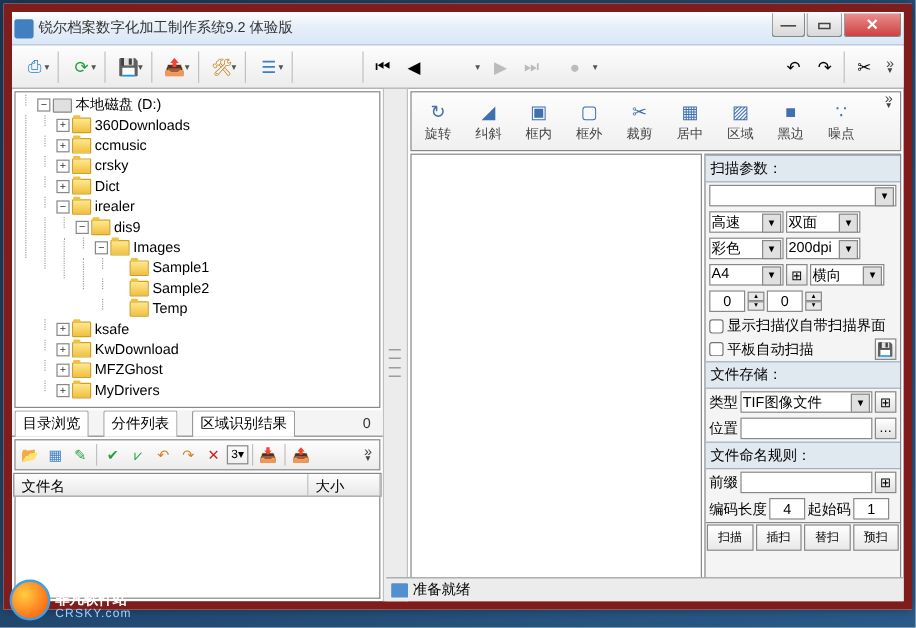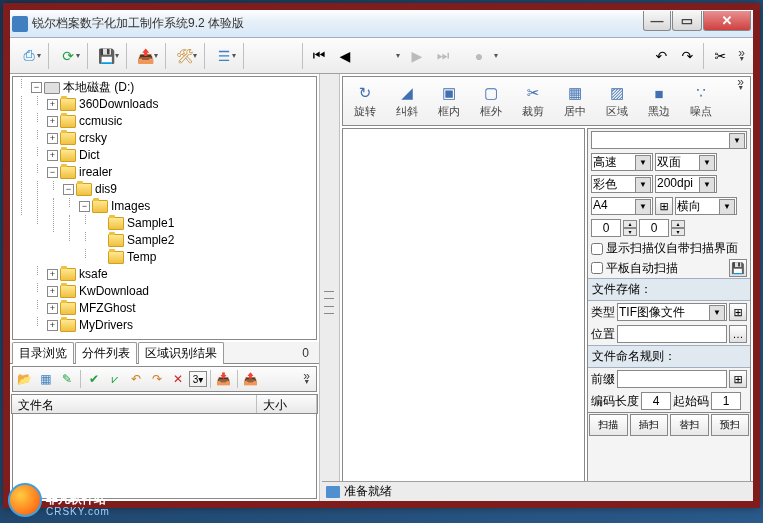--- a/index.html
+++ b/index.html
@@ -22,21 +22,21 @@
 .left-pane{width:310px;display:flex;flex-direction:column;border-right:1px solid #c0c0c0}
 .tree-wrap{flex:0 0 264px;overflow:auto;border:1px solid #888;margin:2px;background:#fff;padding:2px}
 .tree ul{list-style:none;padding-left:16px}
 .tree li{white-space:nowrap;line-height:17px;display:flex;align-items:center;position:relative}
 .tree li::before{content:"";position:absolute;left:-10px;top:0;bottom:50%;border-left:1px dotted #a0a0a0}
 .tree .tog{width:11px;height:11px;border:1px solid #888;background:#fff;display:inline-flex;align-items:center;justify-content:center;font-size:9px;line-height:1;color:#333;margin-right:2px;cursor:pointer}
 .tree .sp{width:13px;display:inline-block}
 .folder{width:16px;height:13px;background:linear-gradient(#ffe890,#f0c040);border:1px solid #d0a020;border-radius:1px;margin-right:3px;display:inline-block;position:relative}
 .folder::before{content:"";position:absolute;top:-3px;left:0;width:6px;height:3px;background:#f0c040;border-radius:1px 1px 0 0}
 .drive{width:16px;height:12px;background:#e0e0e0;border:1px solid #888;border-radius:1px;margin-right:3px;display:inline-block}
-.tabs-row{display:flex;align-items:center;border-bottom:1px solid #888;padding:0 2px;height:22px;gap:1px;background:#f4f4f4}
+.tabs-row{display:flex;align-items:center;border-bottom:1px solid #888;padding:0 2px;height:22px;gap:12px;background:#f4f4f4}
 .tab{padding:2px 6px;border:1px solid #999;border-bottom:none;background:#fff;border-radius:2px 2px 0 0;font-size:12px;cursor:pointer}
 .tab.active{background:#fff;font-weight:normal}
 .count{margin-left:auto;padding:0 8px;color:#333}
 .mini-toolbar{height:26px;border:1px solid #888;margin:2px;background:linear-gradient(#fdfdfd,#ececec);display:flex;align-items:center;padding:1px 2px;gap:1px}
 .mtbtn{width:20px;height:20px;display:flex;align-items:center;justify-content:center;border:1px solid transparent;font-size:12px}
 .list-header{display:flex;border:1px solid #888;margin:0 1px;background:linear-gradient(#fdfdfd,#e8e8e8);height:20px}
 .list-header .col{padding:2px 6px;border-right:1px solid #c0c0c0}
 .list-header .col:first-child{flex:1}
 .list-body{flex:1;border:1px solid #888;border-top:none;margin:0 2px 2px;background:#fff}
 .mid-pane{width:20px;background:#ececec;border-right:1px solid #c0c0c0;position:relative}
@@ -300,20 +300,21 @@
             <div class="lbl">噪点</div>
           </div>
           <div class="more-icon">
             <span>»</span>
             <span style="font-size:8px">▾</span>
           </div>
         </div>
       <div class="rcontent">
         <div class="preview"></div>
         <div class="props">
+          <div class="section-hdr">扫描参数：</div>
           <div class="prow">
               <div class="sel" style="width:100%"></div>
             </div>
           <div class="prow">
             <div class="sel sm">高速</div>
             <div class="sel sm">双面</div>
           </div>
           <div class="prow">
             <div class="sel sm">彩色</div>
             <div class="sel sm">200dpi</div>

